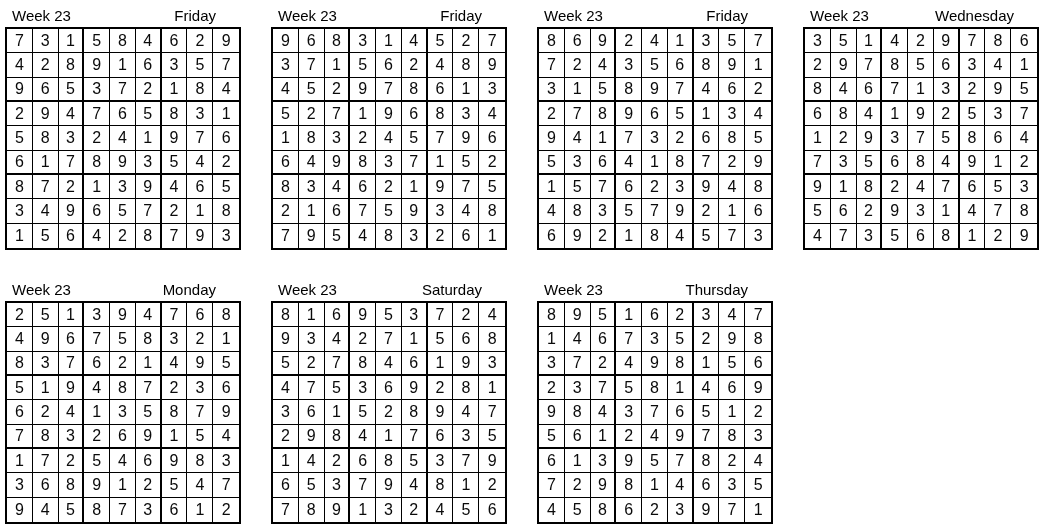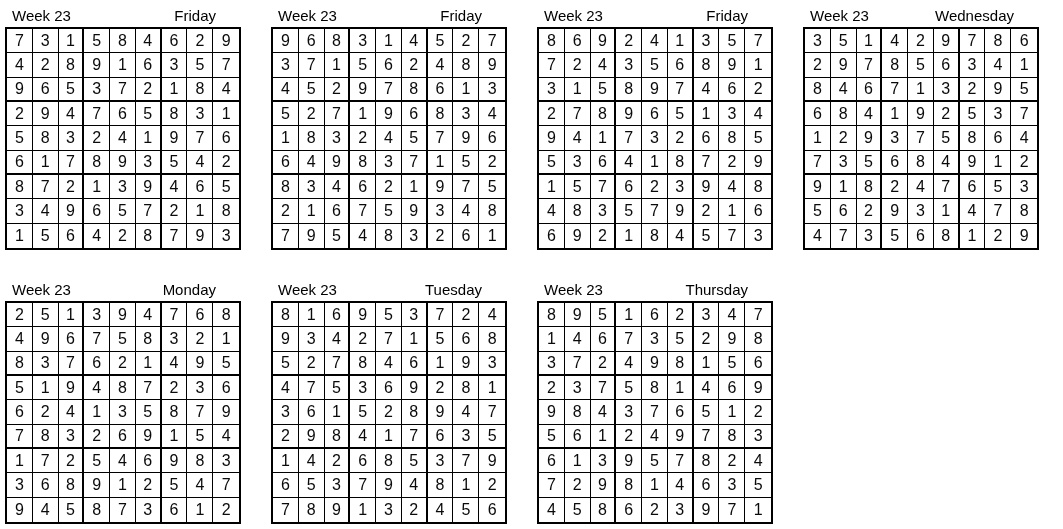--- a/index.html
+++ b/index.html
@@ -499,21 +499,21 @@
           <div class="cell br2 ">3</div>
           <div class="cell br1 ">6</div>
           <div class="cell br1 ">1</div>
           <div class="cell  ">2</div>
         </div>
   </div>
 
   <div class="puzzle">
     <div class="puzzle-header">
       <span>Week 23</span>
-      <span>Tuesday</span>
+      <span>Saturday</span>
     </div>
     <div class="sudoku-grid">
           <div class="cell br1 bb1">8</div>
           <div class="cell br1 bb1">1</div>
           <div class="cell br2 bb1">6</div>
           <div class="cell br1 bb1">9</div>
           <div class="cell br1 bb1">5</div>
           <div class="cell br2 bb1">3</div>
           <div class="cell br1 bb1">7</div>
           <div class="cell br1 bb1">2</div>

